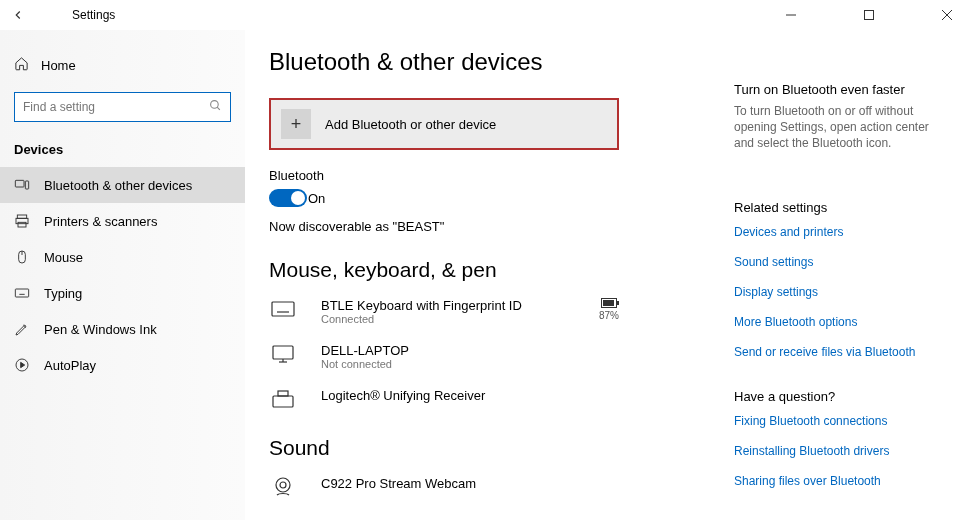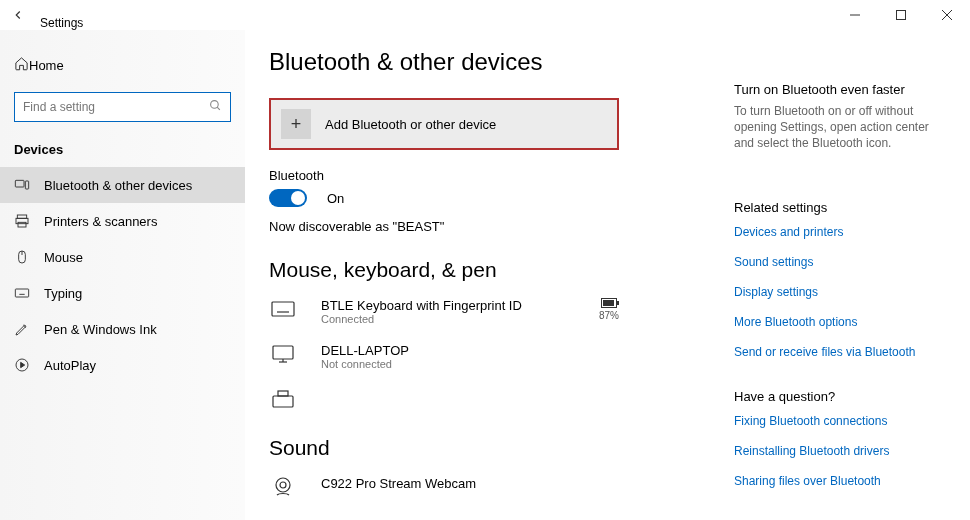--- a/index.html
+++ b/index.html
@@ -1,36 +1,36 @@
 <!DOCTYPE html>
 <html><head>
 <meta charset="utf-8">
 <style>
   * { box-sizing: border-box; margin: 0; padding: 0; font-family: "Segoe UI", Arial, sans-serif; }
   html, body { width: 970px; height: 520px; overflow: hidden; background: #fff; color: #000; }
-  .titlebar { height: 30px; display: flex; align-items: flex-end; font-size: 12px; }
+  .titlebar { height: 30px; display: flex; align-items: center; font-size: 12px; gap: 32px; }
   .titlebar .back { width: 36px; height: 30px; display: flex; align-items: center; justify-content: center; font-size: 14px; }
   .titlebar .app-title { padding-left: 4px; }
   .titlebar .spacer { flex: 1; }
   .win-btn { width: 46px; height: 30px; display: flex; align-items: center; justify-content: center; font-size: 12px; }
   .body { display: flex; height: 490px; }
   .sidebar { width: 245px; height: 100%; background: linear-gradient(to right, #f5f5f5, #fbfbfb); padding-top: 18px; }
-  .home-row { display: flex; align-items: center; padding: 8px 14px; font-size: 13px; }
+  .home-row { display: flex; align-items: center; gap: 12px; padding: 8px 14px; font-size: 13px; }
   .search-box { margin: 10px 14px 14px 14px; border: 1px solid #0067c0; height: 30px; display: flex; align-items: center; padding: 0 8px; font-size: 12px; color: #777; justify-content: space-between; background: #fff; gap: 8px; }
   .section-label { font-weight: 600; font-size: 13px; padding: 6px 14px 10px 14px; }
   .nav-item { display: flex; align-items: center; gap: 14px; padding: 10px 14px; font-size: 13px; cursor: pointer; }
   .nav-item.active { background: #dcdcdc; }
   .nav-item .ico { width: 16px; height: 16px; display: flex; align-items: center; justify-content: center; font-size: 14px; color: #333; }
   .main { flex: 1; padding: 18px 26px 0 24px; display: flex; }
   .content { flex: 1; padding-right: 20px; }
   .h1 { font-size: 24px; font-weight: 400; margin-bottom: 22px; }
   .add-device { border: 2px solid #b33030; background: #ececec; height: 52px; display: flex; align-items: center; padding: 0 10px; gap: 14px; font-size: 13px; margin-bottom: 18px; width: 350px; }
   .plus-box { width: 30px; height: 30px; background: #d4d4d4; display: flex; align-items: center; justify-content: center; font-size: 18px; color: #333; }
   .subh { font-size: 13px; margin-bottom: 6px; }
-  .toggle-row { display: flex; align-items: center; gap: 20px; margin-bottom: 12px; }
+  .toggle-row { display: flex; align-items: center; gap: 1px; margin-bottom: 12px; }
   .toggle { width: 38px; height: 18px; border-radius: 10px; background: #0067c0; position: relative; }
   .toggle .knob { position: absolute; right: 2px; top: 2px; width: 14px; height: 14px; border-radius: 50%; background: #fff; }
   .discover { font-size: 13px; margin-bottom: 24px; }
   .h2 { font-size: 21px; font-weight: 400; margin-bottom: 10px; }
   .device-row { display: flex; align-items: flex-start; gap: 24px; padding: 6px 0 12px 0; font-size: 13px; width: 350px; }
   .device-row .dicon { width: 28px; height: 22px; display: flex; align-items: center; justify-content: center; font-size: 16px; color: #333; }
   .device-row .dsub { font-size: 11px; color: #777; }
   .device-row .status { margin-left: auto; text-align: right; font-size: 10px; color: #555; }
   .rpanel { width: 210px; font-size: 12px; padding-top: 34px; }
   .tip-title { font-size: 13px; margin-bottom: 6px; }
@@ -212,20 +212,23 @@
 
       <div class="device-row">
         <div class="dicon">
             <svg width="22" height="18" viewBox="0 0 22 18" fill="none" stroke="#333" stroke-width="1.2">
               <rect x="1" y="6" width="20" height="11" rx="1"></rect>
               <rect x="6" y="1" width="10" height="5"></rect>
               <line x1="5" y1="10" x2="5" y2="10"></line>
               <line x1="9" y1="10" x2="9" y2="10"></line>
             </svg>
           </div>
+        <div>
+          <div>Logitech® Unifying Receiver</div>
+        </div>
       </div>
 
       <div class="h2" style="margin-top:14px;">Sound</div>
 
       <div class="device-row">
         <div class="dicon">
             <svg width="20" height="20" viewBox="0 0 20 20" fill="none" stroke="#333" stroke-width="1.2">
               <circle cx="10" cy="8" r="7"></circle>
               <circle cx="10" cy="8" r="3"></circle>
               <path d="M4 18c2-2 10-2 12 0"></path>

